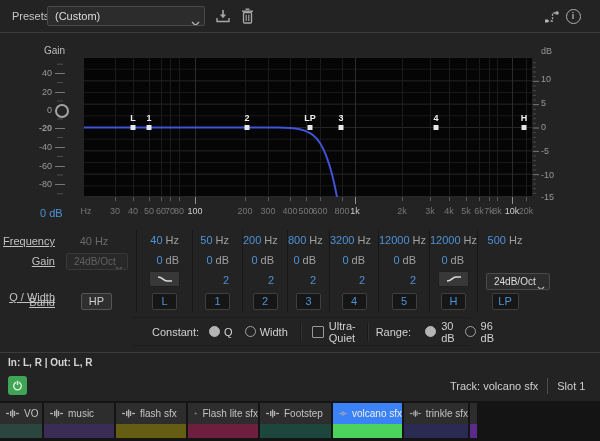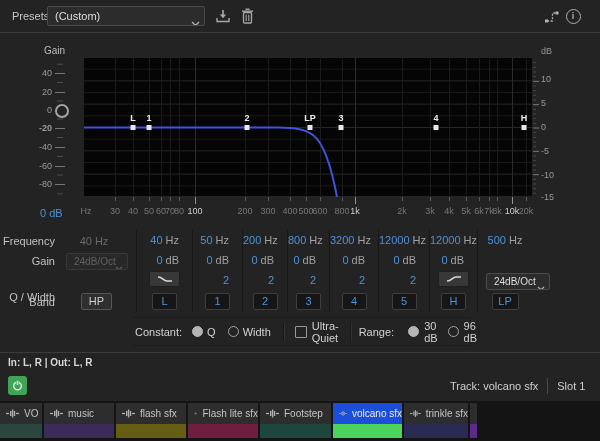--- a/index.html
+++ b/index.html
@@ -24,21 +24,21 @@
              border-radius:50%;background:#232323;box-sizing:content-box;}
   .master-gain{position:absolute;left:40px;top:207px;font-size:11px;}
   .plot{position:absolute;left:84px;top:57px;width:448px;height:140px;background:#050505;}
   .freq-label{position:absolute;transform:translateX(-50%);font-size:9px;color:#767676;white-space:nowrap;}
   .freq-label.major{color:#cdcdcd;}
   .db-label{position:absolute;left:0;font-size:9px;color:#989898;white-space:nowrap;}
   
   .eq-grid{position:absolute;left:0;top:230px;width:560px;height:82px;display:flex;font-size:11px;}
   .eq-col{position:relative;box-sizing:border-box;border-right:1px solid #171717;height:100%;}
   .eq-col.last{border-right:none;}
-  .row-label{position:absolute;left:0;width:55px;text-align:right;color:#c2c2c2;font-size:11px;}
+  .row-label{position:absolute;left:0;width:55px;text-align:right;color:#c2c2c2;font-size:11px;text-decoration:underline;}
   .num{color:#4d92d8;}
   .unit{color:#a0a0a0;margin-left:3px;}
   .dim{color:#6a6a6a;}
   .cell-row{height:20px;line-height:20px;text-align:right;padding-right:13px;white-space:nowrap;}
   .cell-row.center{text-align:center;padding-right:0;}
   .band-btn{display:inline-block;box-sizing:border-box;width:25px;height:17px;line-height:15px;text-align:center;
             background:#161616;border:1px solid #3f3f3f;border-radius:2px;color:#4d92d8;font-size:11px;}
   .band-btn.off{background:#2f2f2f;border-color:#555;color:#cfcfcf;width:31px;}
   .shelf-btn{display:inline-flex;align-items:center;justify-content:center;box-sizing:border-box;
              width:31px;height:16px;background:#383838;border:1px solid #1f1f1f;border-radius:2px;}
@@ -55,21 +55,21 @@
              display:flex;align-items:center;justify-content:center;}
   .track-row{position:absolute;left:450px;top:378px;display:flex;align-items:center;font-size:11px;color:#cfcfcf;}
   .track-div{width:1px;height:16px;background:#4a4a4a;margin:0 9px;}
   .footer-sep{position:absolute;left:0;top:352px;width:600px;height:1px;background:#3b3b3b;}
   
   .tabstrip{position:absolute;left:0;top:401px;width:600px;height:40px;background:#141414;
             display:flex;padding-top:2px;box-sizing:border-box;}
   .tab{display:flex;flex-direction:column;margin-right:2px;flex:none;overflow:hidden;}
   .tab-top{height:21px;background:#2d2d2d;display:flex;align-items:center;padding-left:6px;gap:5px;
            font-size:10px;color:#c3c3c3;white-space:nowrap;overflow:hidden;}
-  .tab.selected .tab-top{background:#1d4ed8;color:#ececec;}
+  .tab.selected .tab-top{background:#3b82f6;color:#ececec;}
   .tab-band{height:14px;}
   svg text{font-family:"Liberation Sans",sans-serif;}
 </style>
 </head>
 <body>
 
 <div id="app">
 
   <div class="topbar">
     <span class="presets-label">Presets:</span>
@@ -366,21 +366,21 @@
             </svg>
         </span>
       </div>
       <div class="abs" style="left:0;top:63px;width:54px;text-align:center;">
         <span class="band-btn" style="width:27px;">LP</span>
       </div>
     </div>
   </div>
 
   <div class="opts">
-    <span style="margin-left:3px;">Constant:</span>
+    <span style="margin-left:20px;">Constant:</span>
     <span class="radio sel" style="margin-left:10px;"></span>
     <span style="margin-left:4px;">Q</span>
     <span class="radio" style="margin-left:12px;"></span>
     <span style="margin-left:4px;">Width</span>
     <span class="vdiv" style="margin-left:12px;"></span>
     <span class="cbox" style="margin-left:11px;"></span>
     <span style="margin-left:5px;">Ultra-Quiet</span>
     <span class="vdiv" style="margin-left:11px;"></span>
     <span style="margin-left:8px;">Range:</span>
     <span class="radio sel" style="margin-left:14px;"></span>

